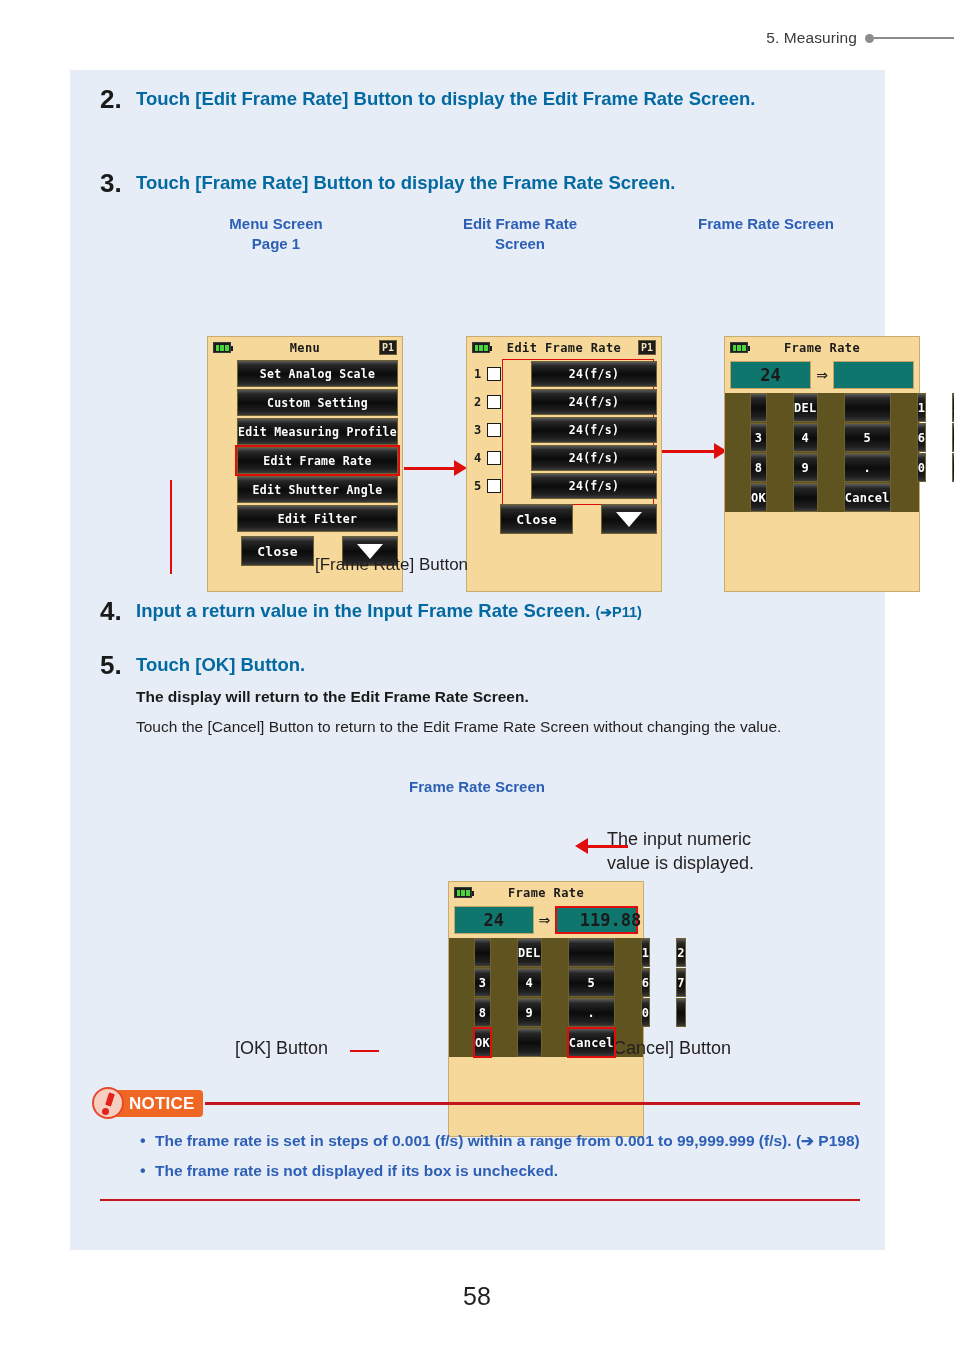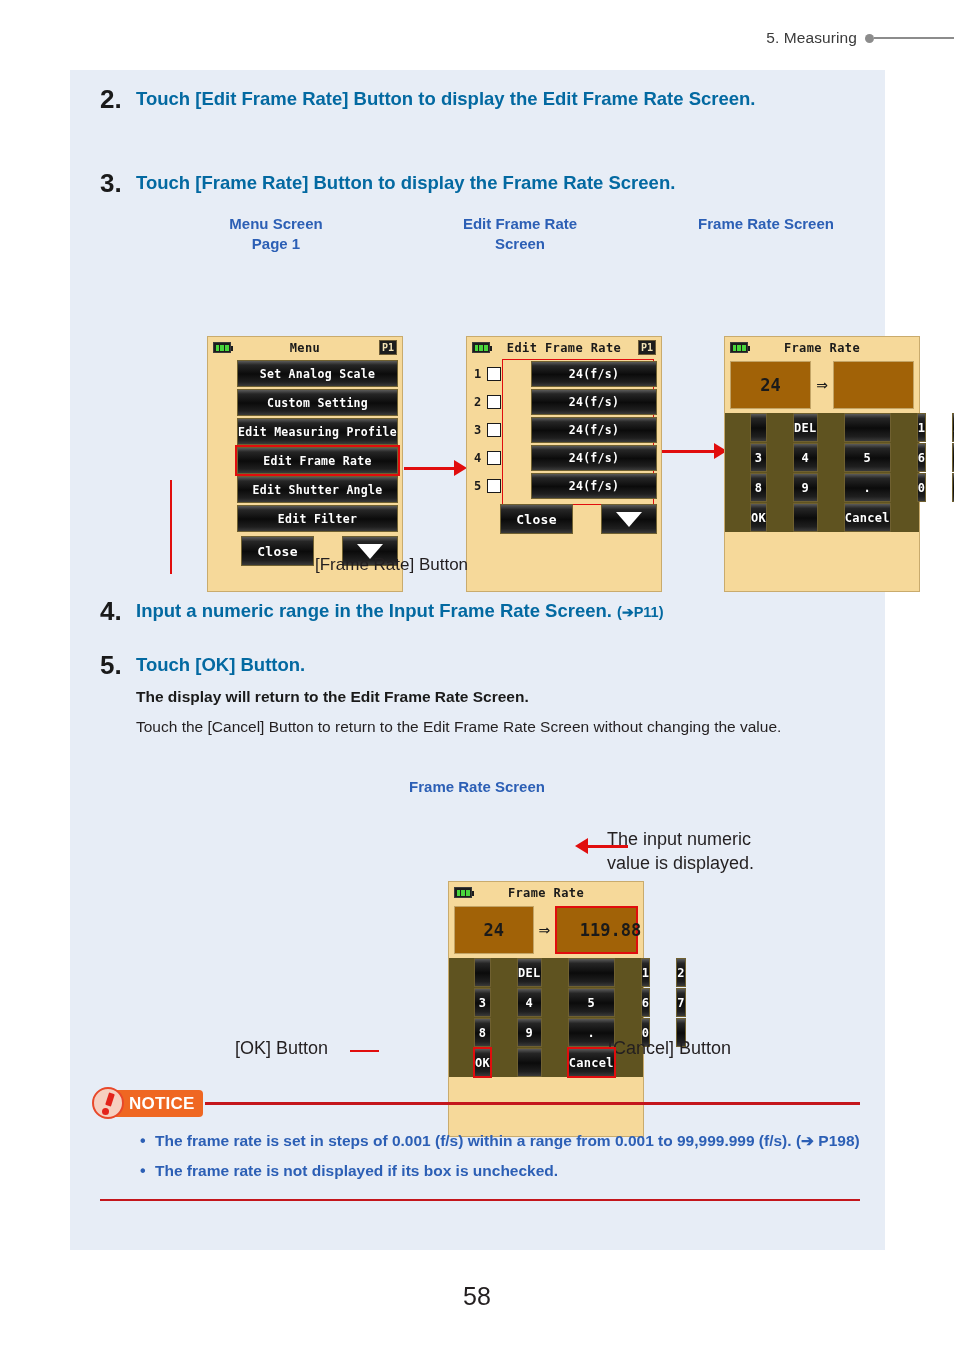--- a/index.html
+++ b/index.html
@@ -163,21 +163,21 @@
     display: flex; gap: 3px; justify-content: flex-end; padding: 5px 4px 0 4px;
   }
   .edit-foot .btn { height: 30px; }
 
   
   .rate-value {
     display: flex; align-items: center; gap: 4px;
     padding: 2px 5px 4px 5px;
   }
   .vbox {
-    height: 48px; background: #a16207; border: 1px solid #c3a466;
+    height: 28px; background: #0f766e; border: 1px solid #c3a466;
     display: flex; align-items: center; justify-content: center;
     font-family: "DejaVu Sans Mono", monospace;
     font-weight: bold; font-size: 17px; color: #1a1a1a;
   }
   .vbox.old { width: 83px; }
   .vbox.new { width: 83px; }
   .vbox.new.hl { border: 2px solid #e10d0d; padding-left: 28px; }
   .vsep { font-size: 14px; color: #1a1a1a; width: 14px; text-align: center; }
 
   .pad { display: grid; grid-template-columns: repeat(5,1fr); gap: 1px; background: #5f5320; }
@@ -386,21 +386,21 @@
         <div class="btn empty"></div>
         <div class="btn">OK</div>
         <div class="btn empty"></div>
         <div class="btn">Cancel</div>
       </div>
     </div>
 
     <div class="step" id="step4">
       <span class="step-num">4.</span>
       <span class="step-body">
-        <span>Input a numeric range in the Input Frame Rate Screen.</span>
+        <span>Input a return value in the Input Frame Rate Screen.</span>
         <span class="ref">(<span class="arr">➔</span><span>P11</span>)</span>
       </span>
     </div>
 
     <div class="step" id="step5">
       <span class="step-num">5.</span>
       <span class="step-body">Touch [OK] Button.</span>
     </div>
     <div class="sub-bold">The display will return to the Edit Frame Rate Screen.</div>
     <div class="sub-plain">Touch the [Cancel] Button to return to the Edit Frame Rate Screen without changing the value.</div>

